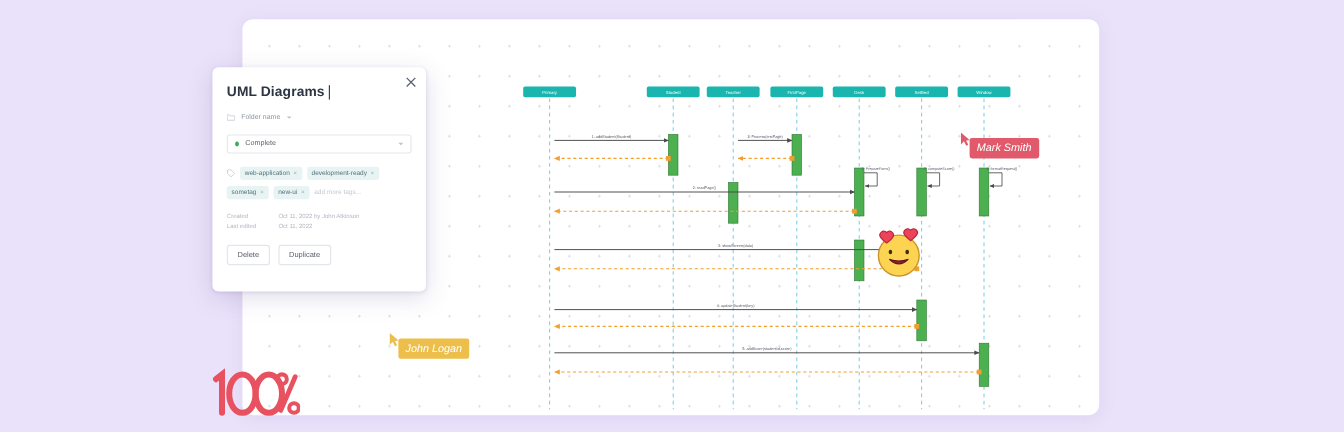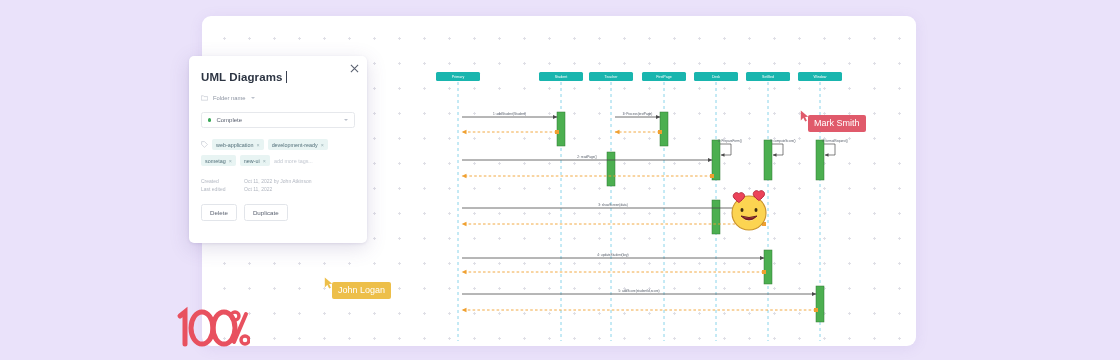--- a/index.html
+++ b/index.html
@@ -33,21 +33,20 @@
 
   
   #panel {
     position: absolute;
     left: 177px; top: 56px;
     width: 178px; height: 187px;
     background: #ffffff;
     border-radius: 5px;
     box-shadow: 0 5px 20px rgba(90,70,140,.18), 0 1px 3px rgba(90,70,140,.12);
     padding: 13px 12px 0 12px;
-    margin-left: 12px;
   }
   #panel-close {
     position: absolute; right: 7px; top: 6px;
     width: 12px; height: 12px;
     display: flex; align-items: center; justify-content: center;
     color: #555; font-size: 11px; line-height: 1; cursor: pointer;
   }
   #title-row { display: flex; align-items: center; height: 15px; }
   #doc-title {
     font-size: 11.5px; font-weight: bold; color: #2d3543;
@@ -102,21 +101,21 @@
   .btn {
     border: 1px solid #e2e5ea; border-radius: 2.5px;
     background: #fff; color: #5a6170;
     font-size: 6.2px; padding: 4px 8px;
     cursor: pointer; font-family: "Liberation Sans", sans-serif;
   }
 
   
   .cursor-tag {
     position: absolute;
-    display: flex; align-items: flex-start;
+    display: flex; align-items: flex-start; font-style: italic;
   }
   .cursor-arrow { width: 9px; height: 12px; flex-shrink: 0; }
   .cursor-name {
     font-size: 9px; color: #fff;
     padding: 3px 6px 4px 6px;
     border-radius: 2px; white-space: nowrap;
     margin-left: -1px; margin-top: 5px;
   }
   #cursor-mark { left: 800px; top: 110px; }
   #cursor-mark .cursor-name { background: #e05a6b; }

